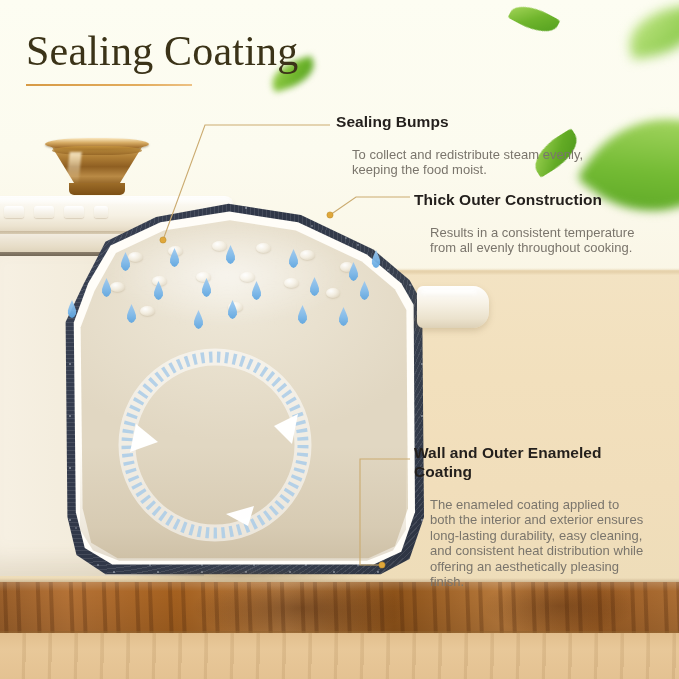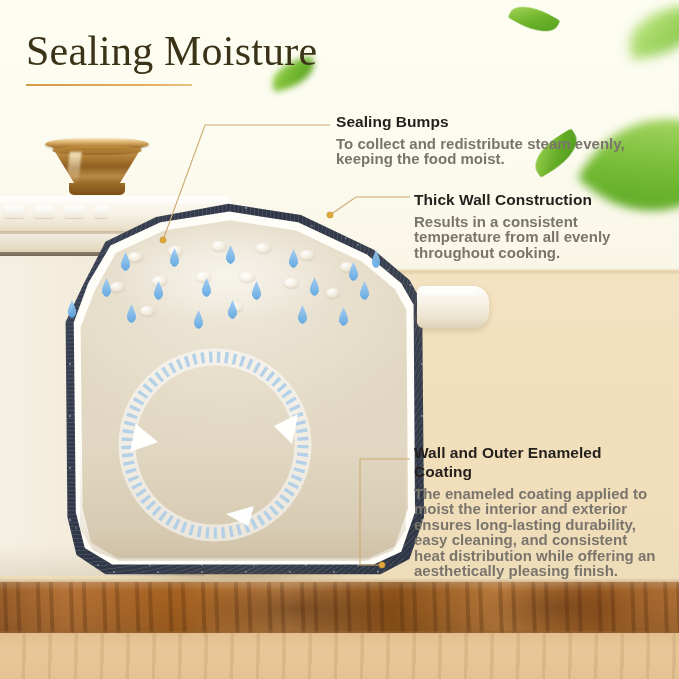--- a/index.html
+++ b/index.html
@@ -72,21 +72,21 @@
     background:linear-gradient(90deg,#d79a45,#e3ad5e 70%,#edc184);
   }
 
   
   .callout{position:absolute;}
   .callout h3{
     margin:0 0 5px 0;font-size:15.5px;line-height:19px;font-weight:700;
     color:#231f1c;letter-spacing:.05px;
   }
   .callout p{
-    margin:0;font-size:15px;line-height:15.4px;font-weight:700;
+    margin:16px;font-size:13px;line-height:15.4px;font-weight:400;
     color:#7a756c;letter-spacing:.02px;
   }
   #callout-bumps{left:336px;top:112px;width:290px;}
   #callout-wall{left:414px;top:190px;width:250px;}
   #callout-enamel{left:414px;top:443px;width:248px;}
 
   
   #leaders{position:absolute;left:0;top:0;width:679px;height:679px;pointer-events:none;}
 
   
@@ -266,21 +266,21 @@
               background:linear-gradient(135deg,#a6d958,#6fb52c 55%,#4e9a1d);filter:blur(3px);"></div>
   <div class="leaf hard" style="left:510px;top:8px;width:48px;height:22px;transform:rotate(28deg);
               background:linear-gradient(135deg,#b3de66,#6fb52c 50%,#4c9a1c);"></div>
   <div class="leaf hard" style="left:530px;top:140px;width:52px;height:26px;transform:rotate(-32deg);
               background:linear-gradient(140deg,#a9da5c,#63ab25 55%,#4a951a);"></div>
   <div class="leaf soft" style="left:600px;top:105px;width:120px;height:120px;transform:rotate(36deg);
               background:linear-gradient(150deg,#bfe479,#74bb34 55%,#4f9c1d);border-radius:80% 6% 80% 6%;"></div>
   <div class="leaf soft" style="left:628px;top:10px;width:70px;height:44px;transform:rotate(-10deg);
               background:linear-gradient(140deg,#c6e98a,#7cc13c);filter:blur(6px);"></div>
 
-  <div class="title">Sealing Moisture</div>
+  <div class="title">Sealing Coating</div>
   <div class="title-rule"></div>
 
   <div id="pot">
 
     <div class="lid-body"></div>
     <div class="lid-top-hi"></div>
     <div class="lid-ridge" style="left:4px;"></div>
     <div class="lid-ridge" style="left:34px;"></div>
     <div class="lid-ridge" style="left:64px;"></div>
     <div class="lid-ridge" style="left:94px;width:14px;"></div>
@@ -369,22 +369,22 @@
       <circle cx="382" cy="565" r="3.1"></circle>
     </g>
   </svg>
 
   <div class="callout" id="callout-bumps">
     <h3>Sealing Bumps</h3>
     <p>To collect and redistribute steam evenly, keeping the food moist.</p>
   </div>
 
   <div class="callout" id="callout-wall">
-    <h3>Thick Wall Construction</h3>
+    <h3>Thick Outer Construction</h3>
     <p>Results in a consistent temperature from all evenly throughout cooking.</p>
   </div>
 
   <div class="callout" id="callout-enamel">
     <h3>Wall and Outer Enameled Coating</h3>
-    <p>The enameled coating applied to moist the interior and exterior ensures long-lasting durability, easy cleaning, and consistent heat distribution while offering an aesthetically pleasing finish.</p>
+    <p>The enameled coating applied to both the interior and exterior ensures long-lasting durability, easy cleaning, and consistent heat distribution while offering an aesthetically pleasing finish.</p>
   </div>
 
 </div>
 
 </body></html>

